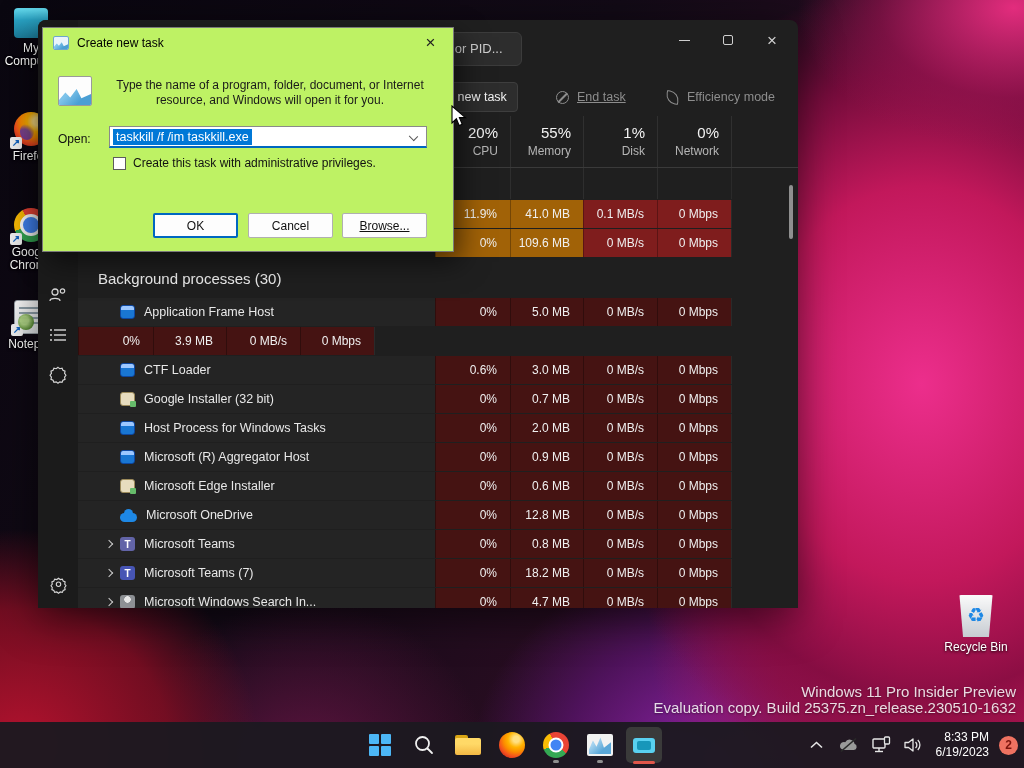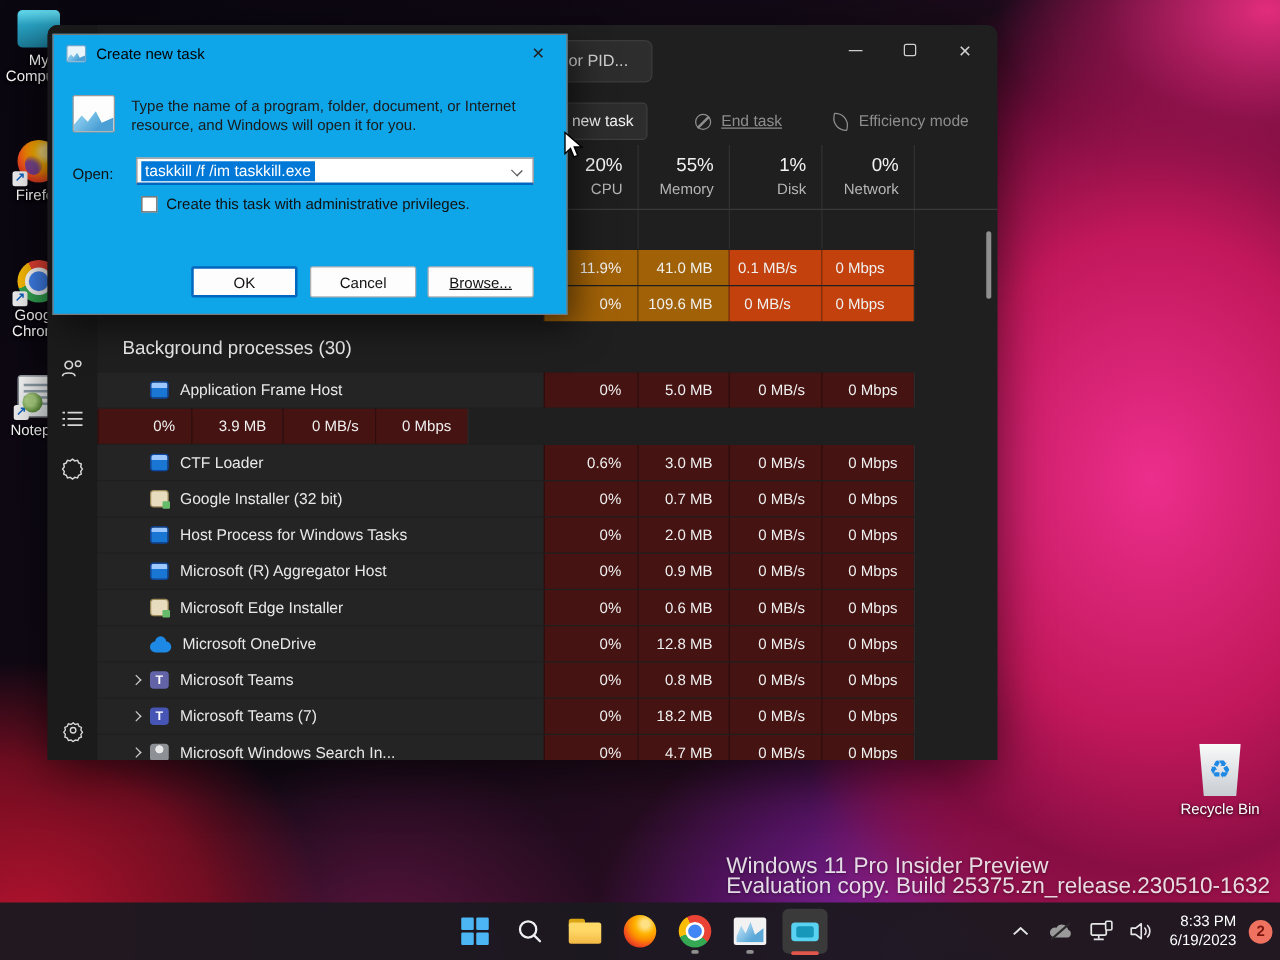--- a/index.html
+++ b/index.html
@@ -41,22 +41,22 @@
 
   
   .recycle { position:absolute; left:938px; top:595px; width:76px; text-align:center; z-index:1; }
   .recycle .bin { width:36px; height:42px; margin:0 auto; position:relative;
     background:linear-gradient(180deg,#fafafa,#c7ccd2); clip-path:polygon(4% 0,96% 0,86% 100%,14% 100%);
     border-radius:3px; }
   .recycle .bin::before { content:"♻"; position:absolute; left:0; right:0; top:8px; font-size:20px; color:#1e88e5; }
   .recycle .lbl { margin-top:3px; font-size:12px; color:#fff; text-shadow:0 1px 3px #000; }
 
   
-  .watermark { position:absolute; right:8px; top:684px; z-index:1;
-    color:rgba(255,255,255,.85); font-size:18px; line-height:16px; text-shadow:0 1px 2px rgba(0,0,0,.4); }
+  .watermark { position:absolute; right:8px; top:684px; text-align:right; z-index:1;
+    color:rgba(255,255,255,.85); font-size:15px; line-height:16px; text-shadow:0 1px 2px rgba(0,0,0,.4); }
 
   
   .tm { position:absolute; left:38px; top:20px; width:760px; height:588px; background:#1f1f1f;
     border-radius:8px 8px 0 0; z-index:2; overflow:hidden; box-shadow:0 10px 40px rgba(0,0,0,.55); }
   .tm-sidebar { position:absolute; left:0; top:0; bottom:0; width:40px; background:#1b1b1b; }
   .tm-nav { position:absolute; left:8px; width:24px; height:24px; color:#d6d6d6; display:flex;
     align-items:center; justify-content:center; }
   .tm-main { position:absolute; left:40px; right:0; top:0; bottom:0; }
 
   .tm-titlebar { position:relative; height:58px; }
@@ -85,21 +85,21 @@
   .c-name { width:357px; border-left:none; } .c-cpu { width:75px; } .c-mem { width:73px; }
   .c-disk { width:74px; } .c-net { width:74px; } .c-extra { flex:1; }
 
   .tm-rows { position:relative; }
   .tm-row { display:flex; height:28px; align-items:stretch; margin-bottom:1px; }
   .tm-row .cell { font-size:12px; color:#f0f0f0; text-align:right; padding:7px 13px 0 0; }
   .tm-row .namecell { display:flex; align-items:center; padding-left:20px; color:#e8e8e8; font-size:12.5px; }
   .row-empty { height:31px; } .row-empty .cell, .row-empty .namecell { background:transparent; }
   .row-empty .cell { border-left:1px solid rgba(255,255,255,.07); }
   .row-app .cell { background:#a16207; border-left:1px solid rgba(0,0,0,.28); }
-  .row-app .cell.dim { background:#c2410c;text-align:center; }
+  .row-app .cell.dim { background:#7f1d1d; }
   .row-proc .namecell { background:#242424; }
   .row-proc .cell { background:#451312; border-left:1px solid rgba(0,0,0,.3); }
   .row-proc .c-extra, .row-app .c-extra, .row-empty .c-extra { background:transparent !important; border-left:1px solid rgba(255,255,255,.05); }
   .tm-sectionhead { height:40px; display:flex; align-items:center; padding-left:20px;
     color:#ededed; font-size:15px; }
   .expander { width:22px; display:flex; align-items:center; justify-content:center; }
   .expander.on::before { content:""; width:5px; height:5px; border-right:1.5px solid #cccccc;
     border-top:1.5px solid #cccccc; transform:rotate(45deg); }
   .picon { width:15px; height:14px; border-radius:3px; margin-right:9px; position:relative; flex:none;
     display:flex; align-items:center; justify-content:center; }
@@ -113,22 +113,22 @@
   .picon-teams { background:#6264a7; color:#fff; font-size:10px; font-weight:bold; }
   .picon-teams-blue { background:#4755b5; color:#fff; font-size:10px; font-weight:bold; }
   .picon-search-indexer { background:radial-gradient(circle at 50% 32%, #e8e8e8 3px, #8d9094 3.5px); }
   .picon-taskmgr { background:#f2f2f2; } .picon-chrome { border-radius:50%;
     background:conic-gradient(from 130deg, #34a853 0 120deg, #fbbc05 120deg 200deg, #ea4335 200deg 360deg); }
   .picon-chrome::after { content:""; position:absolute; left:50%; top:50%; width:7px; height:7px;
     transform:translate(-50%,-50%); background:#4285f4; border:1.5px solid #fff; border-radius:50%; }
   .tm-scrollthumb { position:absolute; left:711px; top:165px; width:4px; height:54px; background:#8f8f8f; border-radius:2px; }
 
   
-  .dlg { position:absolute; left:42px; top:27px; width:412px; height:225px; background:#0ea5e9;
-    border:1px solid #7a7a7a; box-shadow:6px 10px 26px rgba(0,0,0,.55); z-index:3; font-size:12px; color:#111; }
+  .dlg { position:absolute; left:42px; top:27px; width:412px; height:225px; background:#bef264;
+    border:1px solid #7a7a7a; box-shadow:6px 10px 26px rgba(0,0,0,.55); z-index:3; font-size:12px; color:#111;text-align:center; }
   .dlg-titlebar { position:relative; height:30px; display:flex; align-items:center; padding-left:10px; }
   .dlg-title { margin-left:8px; font-size:12px; color:#000; }
   .dlg-close { position:absolute; right:0; top:0; width:45px; height:30px; display:flex; align-items:center;
     justify-content:center; font-size:17px; color:#222; }
   .dlg-appicon { width:16px; height:14px; background:#eaf4fb; border:1px solid #6ea6cc; border-radius:2px; position:relative; overflow:hidden; }
   .dlg-appicon::after, .bigicon::after { content:""; position:absolute; left:0; right:0; bottom:0; height:60%;
     background:linear-gradient(135deg, #7ec3ea 30%, #4a9fd4 70%);
     clip-path:polygon(0 70%, 20% 25%, 35% 55%, 55% 5%, 70% 60%, 100% 35%, 100% 100%, 0 100%); }
   .bigicon { position:absolute; left:15px; top:48px; width:34px; height:30px; background:#fdfdfd;
     border:1px solid #9a9a9a; border-radius:2px; overflow:hidden; }

